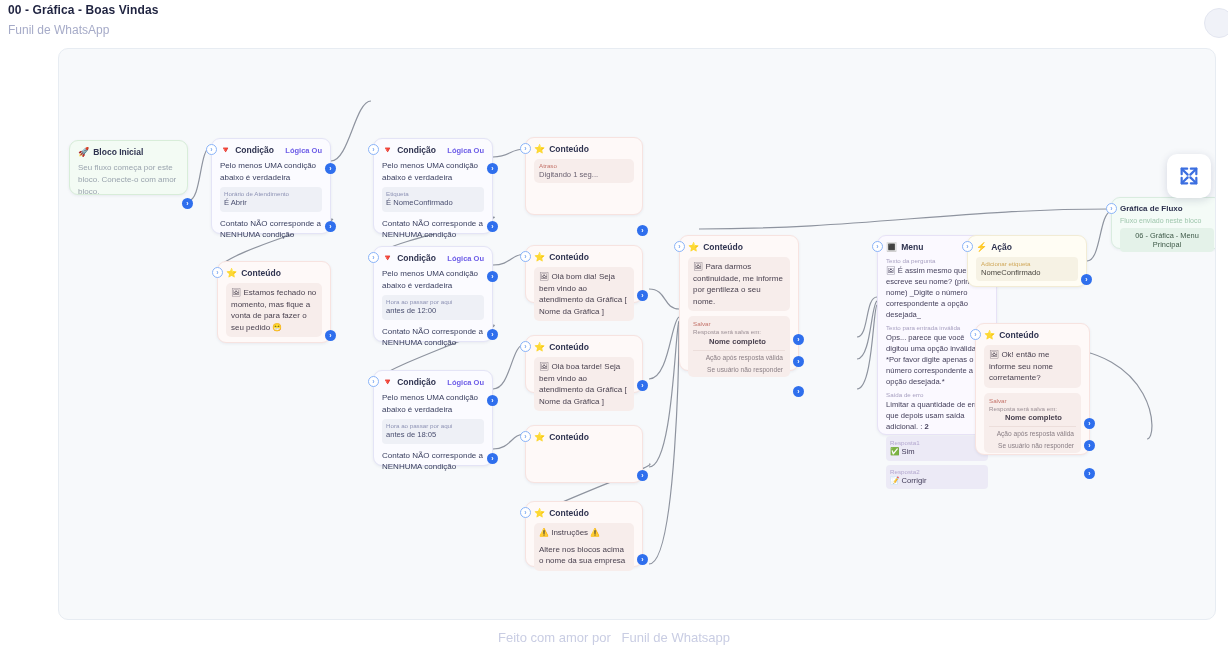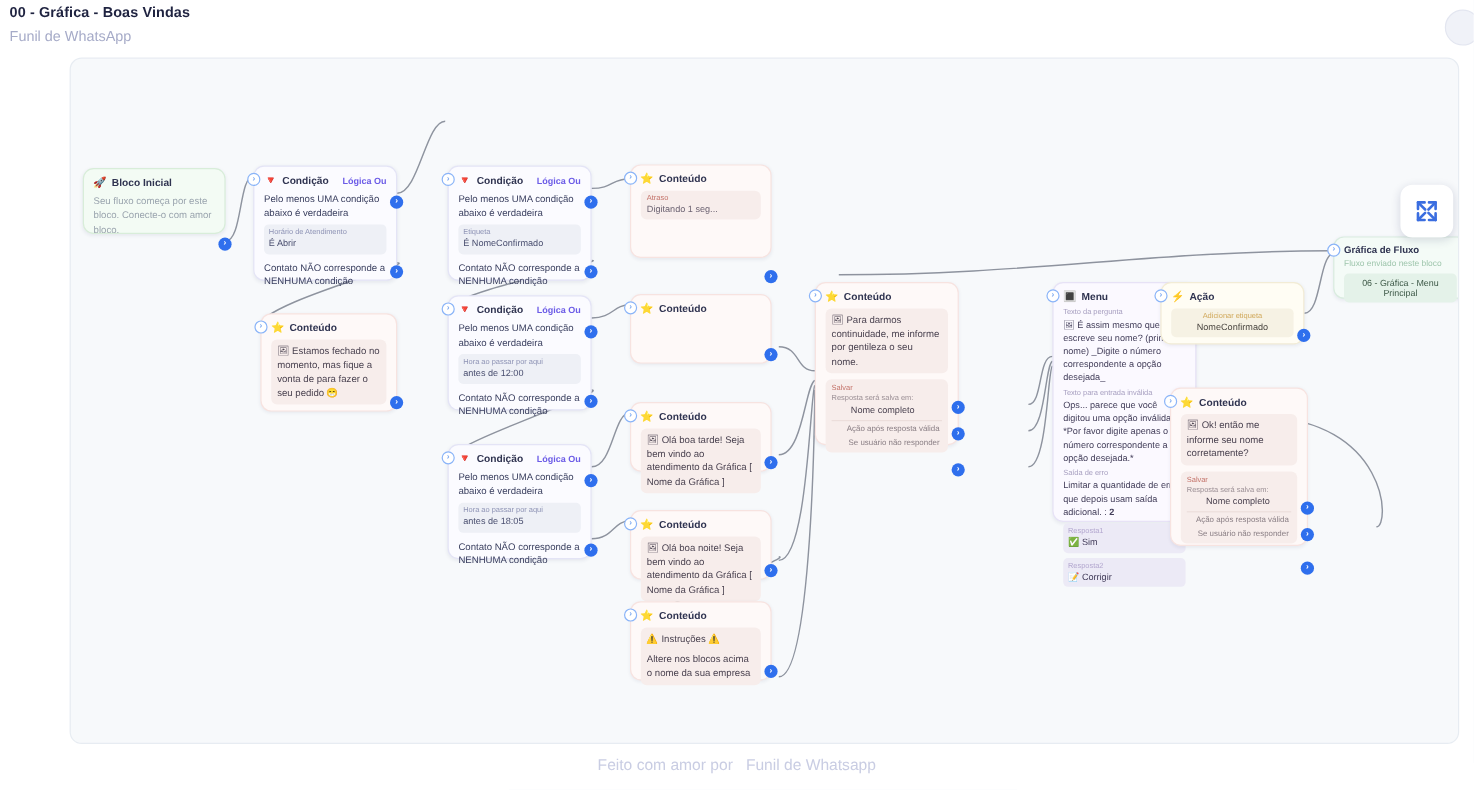--- a/index.html
+++ b/index.html
@@ -76,41 +76,41 @@
   .cond-box .muted-lbl { color: #8e93b5; }
   .cond-box .val { color: #4a4f70; }
 
   
   .n-cont { background: #fef9f8; border-color: #f7e3e0; }
   .msg-box { background: #f7edeb; border-radius: 5px; padding: 4px 5px; }
   .msg-box .body-txt { color: #4a4250; }
   .save-box { background: #f7edeb; border-radius: 5px; padding: 4px 5px; margin-top: 5px; }
   .save-box .muted-lbl { color: #c4736a; }
   .save-box .val { color: #6c6372; }
-  .save-box .strong { font-size: 7.6px; font-weight: 400; color: #4a4250; padding-left: 16px; }
+  .save-box .strong { font-size: 7.6px; font-weight: 700; color: #4a4250; padding-left: 16px; }
   .row-act {
     text-align: right; font-size: 6.6px; color: #8a7f85; padding: 3px 2px 0 0;
     border-top: 1px solid #ecdedb; margin-top: 4px;
   }
   .row-act.noborder { border-top: none; margin-top: 2px; }
 
   
   .n-menu { background: #fbf9ff; border-color: #e7e2f6; }
   .n-menu .sec { margin-bottom: 4px; }
   .n-menu .muted-lbl { color: #a79fc0; }
   .n-menu .body-txt { color: #45405c; font-size: 7.6px; }
   .resp {
     background: #eceaf6; border-radius: 4px; padding: 3px 4px; margin-top: 4px;
   }
   .resp .muted-lbl { color: #b3a7cf; }
   .resp .val { color: #403a58; }
 
   
   .n-act { background: #fffdf4; border-color: #f2ecd5; }
-  .act-box { background: #f6f2e4; border-radius: 4px; padding: 3px 5px; text-align: center; }
+  .act-box { background: #f6f2e4; border-radius: 4px; padding: 3px 5px; }
   .act-box .muted-lbl { color: #d0a85a; }
   .act-box .val { color: #4a4640; }
 
   
   .n-flow { background: #f4fbf7; border-color: #d9ecdf; }
   .n-flow .hd { font-size: 8px; font-weight: 700; color: #2f3350; margin-bottom: 4px; }
   .n-flow .sub { font-size: 7px; color: #9fc6ad; margin-bottom: 4px; }
   .n-flow .pill {
     background: #e4f2e9; border-radius: 4px; padding: 3px 5px;
     font-size: 7.4px; color: #3f5a49; text-align: center;
@@ -294,43 +294,43 @@
     </div>
     <div class="port in" style="top:5px;"></div>
     <div class="port out" style="top:68px;"></div>
   </div>
 
   <div class="node n-cont" style="left:466px; top:196px; width:118px; height:58px;">
     <div class="node-head">
       <span class="ico">⭐</span>
       <span class="ttl">Conteúdo</span>
     </div>
+    <div class="msg-box">
+      <div class="body-txt">🖼 Olá bom dia! Seja bem vindo ao atendimento da Gráfica [ Nome da Gráfica ]</div>
+    </div>
     <div class="port in" style="top:5px;"></div>
     <div class="port out" style="top:44px;"></div>
   </div>
 
   <div class="node n-cont" style="left:466px; top:286px; width:118px; height:58px;">
     <div class="node-head">
       <span class="ico">⭐</span>
       <span class="ttl">Conteúdo</span>
     </div>
     <div class="msg-box">
       <div class="body-txt">🖼 Olá boa tarde! Seja bem vindo ao atendimento da Gráfica [ Nome da Gráfica ]</div>
     </div>
     <div class="port in" style="top:5px;"></div>
     <div class="port out" style="top:44px;"></div>
   </div>
 
   <div class="node n-cont" style="left:466px; top:376px; width:118px; height:58px;">
     <div class="node-head">
       <span class="ico">⭐</span>
       <span class="ttl">Conteúdo</span>
-    </div>
-    <div class="msg-box">
-      <div class="body-txt">🖼 Olá boa noite! Seja bem vindo ao atendimento da Gráfica [ Nome da Gráfica ]</div>
     </div>
     <div class="port in" style="top:5px;"></div>
     <div class="port out" style="top:44px;"></div>
   </div>
 
   <div class="node n-cont" style="left:466px; top:452px; width:118px; height:66px;">
     <div class="node-head">
       <span class="ico">⭐</span>
       <span class="ttl">Conteúdo</span>
     </div>

